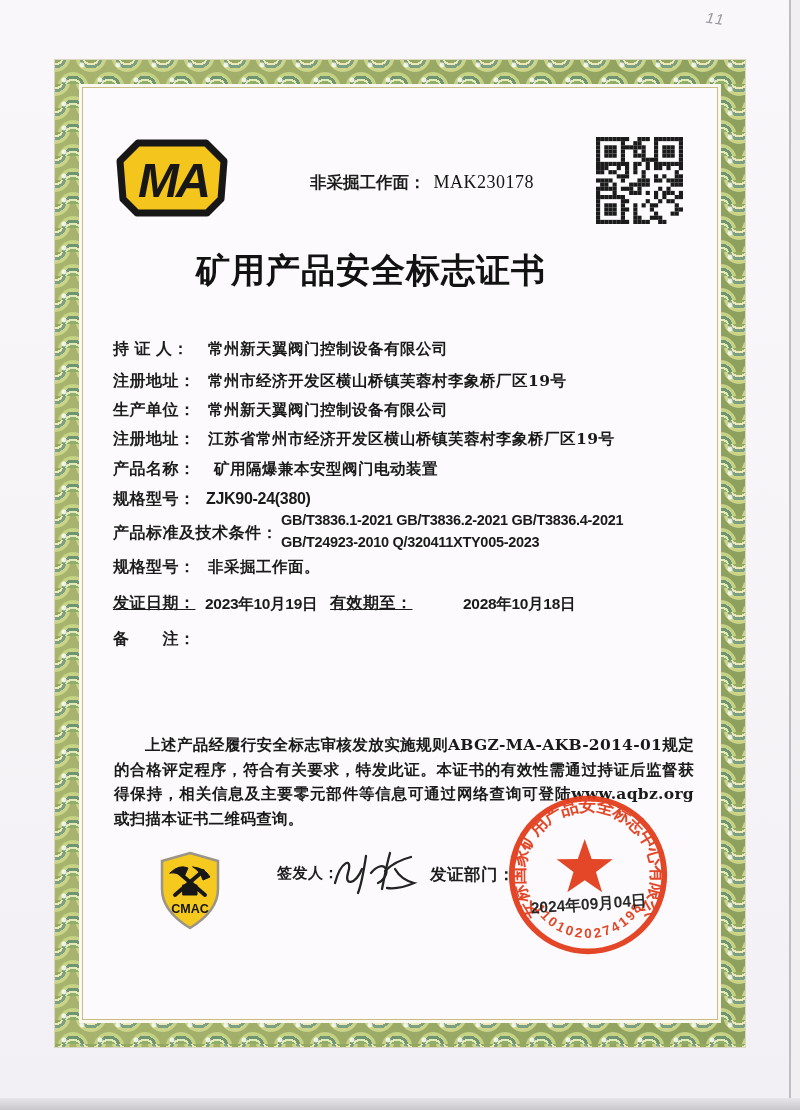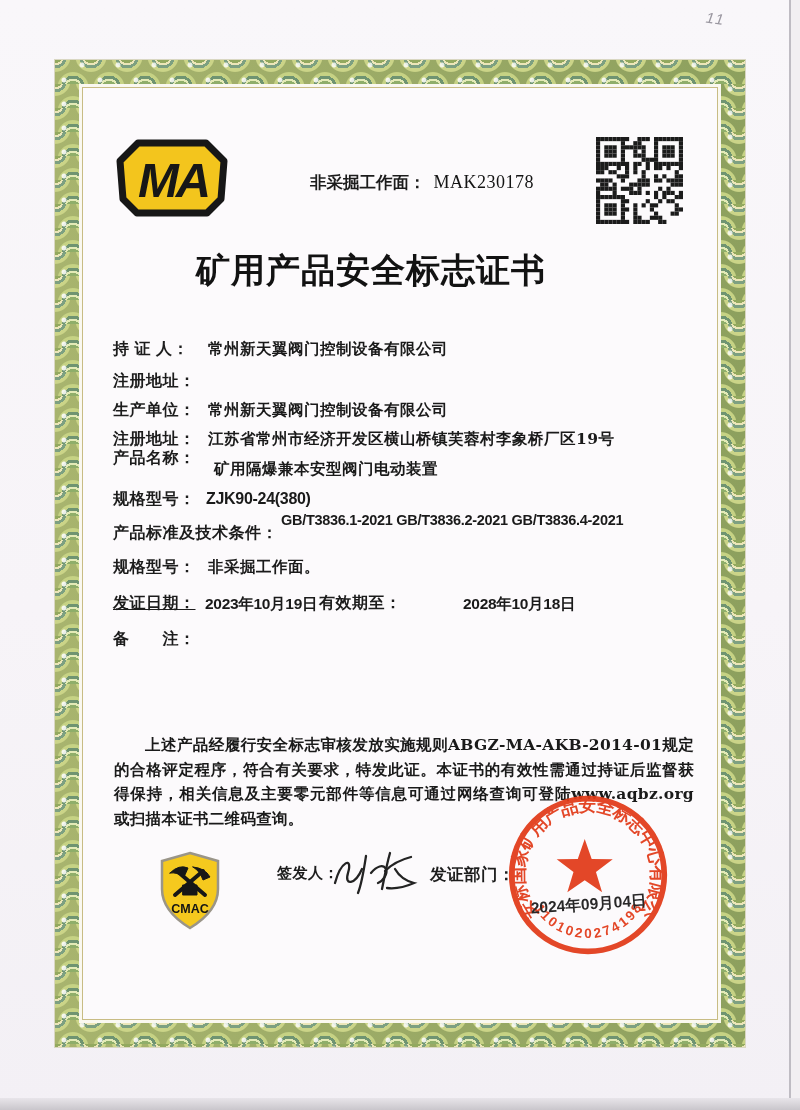--- a/index.html
+++ b/index.html
@@ -290,42 +290,44 @@
         <rect x="66.29" y="82.86" width="4.14" height="4.14"></rect>
       </g>
   </svg>
 
   <div class="abs title" style="left:196px;top:248px;">矿用产品安全标志证书</div>
 
   <div class="abs lbl" style="left:113px;top:339px;">持 证 人：</div>
   <div class="abs val" style="left:208px;top:339px;">常州新天翼阀门控制设备有限公司</div>
 
   <div class="abs lbl" style="left:113px;top:371px;">注册地址：</div>
+  <div class="abs val" style="left:208px;top:371px;">常州市经济开发区横山桥镇芙蓉村李象桥厂区19号</div>
 
   <div class="abs lbl" style="left:113px;top:400px;">生产单位：</div>
   <div class="abs val" style="left:208px;top:400px;">常州新天翼阀门控制设备有限公司</div>
 
   <div class="abs lbl" style="left:113px;top:429px;">注册地址：</div>
   <div class="abs val" style="left:208px;top:429px;">江苏省常州市经济开发区横山桥镇芙蓉村李象桥厂区19号</div>
 
-  <div class="abs lbl" style="left:113px;top:448px;">产品名称：</div>
+  <div class="abs lbl" style="left:113px;top:459px;">产品名称：</div>
   <div class="abs val" style="left:214px;top:459px;">矿用隔爆兼本安型阀门电动装置</div>
 
   <div class="abs lbl" style="left:113px;top:489px;">规格型号：</div>
   <div class="abs num" style="left:206px;top:490px;font-size:16px;">ZJK90-24(380)</div>
 
   <div class="abs lbl" style="left:113px;top:523px;">产品标准及技术条件：</div>
   <div class="abs num" style="left:281px;top:512px;">GB/T3836.1-2021 GB/T3836.2-2021 GB/T3836.4-2021</div>
+  <div class="abs num" style="left:281px;top:534px;">GB/T24923-2010 Q/320411XTY005-2023</div>
 
   <div class="abs lbl" style="left:113px;top:557px;">规格型号：</div>
   <div class="abs val" style="left:208px;top:557px;">非采掘工作面。</div>
 
   <div class="abs lbl" style="left:113px;top:593px;text-decoration:underline;">发证日期：</div>
   <div class="abs num" style="left:205px;top:594px;font-size:15.5px;">2023年10月19日</div>
-  <div class="abs lbl" style="left:319px;top:593px;">有效期至：</div>
+  <div class="abs lbl" style="left:330px;top:593px;text-decoration:underline;">有效期至：</div>
   <div class="abs num" style="left:463px;top:594px;font-size:15.5px;">2028年10月18日</div>
 
   <div class="abs lbl" style="left:113px;top:629px;">备　　注：</div>
 
   <div class="abs statement" style="left:114px;top:733px;width:580px;">上述产品经履行安全标志审核发放实施规则ABGZ-MA-AKB-2014-01规定的合格评定程序，符合有关要求，特发此证。本证书的有效性需通过持证后监督获得保持，相关信息及主要零元部件等信息可通过网络查询可登陆www.aqbz.org或扫描本证书二维码查询。</div>
 
   <svg class="abs" style="left:157px;top:851px;" width="66" height="80" viewBox="0 0 66 80">
     <path d="M33,2 L61,10 L61,38 Q61,60 33,77 Q5,60 5,38 L5,10 Z" fill="#f5c91e" stroke="#9a9588" stroke-width="2.5"></path>
     <g stroke="#171717" fill="#171717" stroke-linecap="round">
       <path d="M18,44 L46,20" stroke-width="4"></path>

